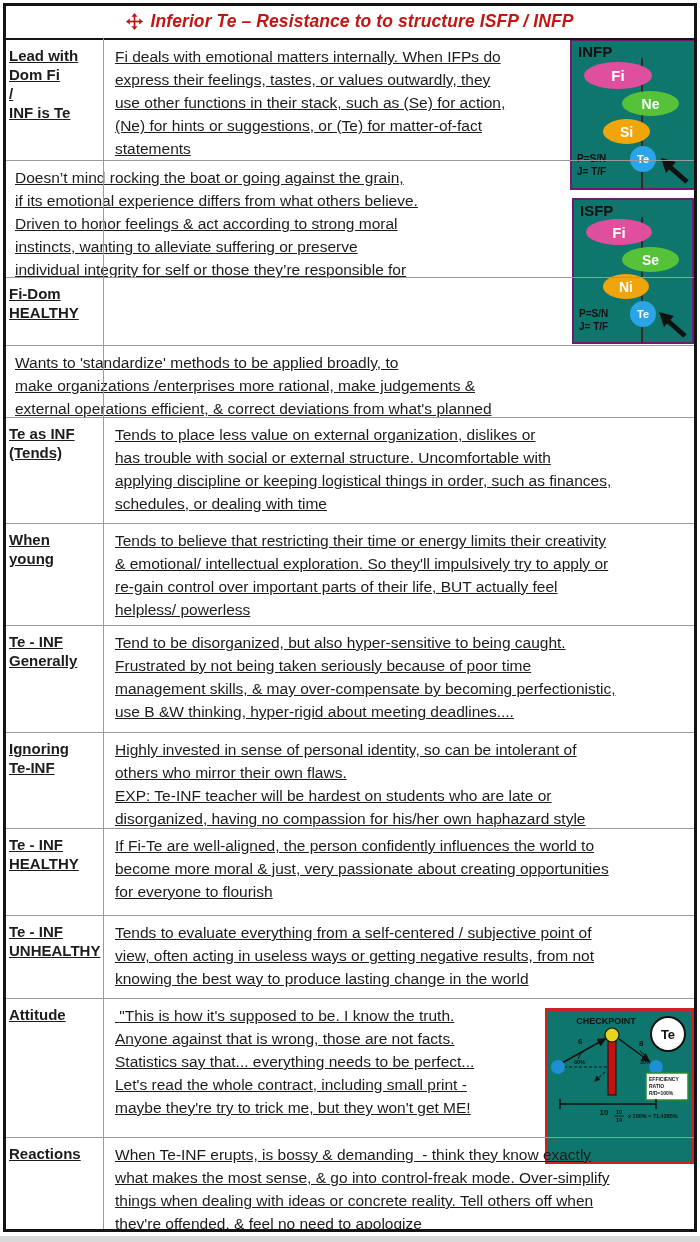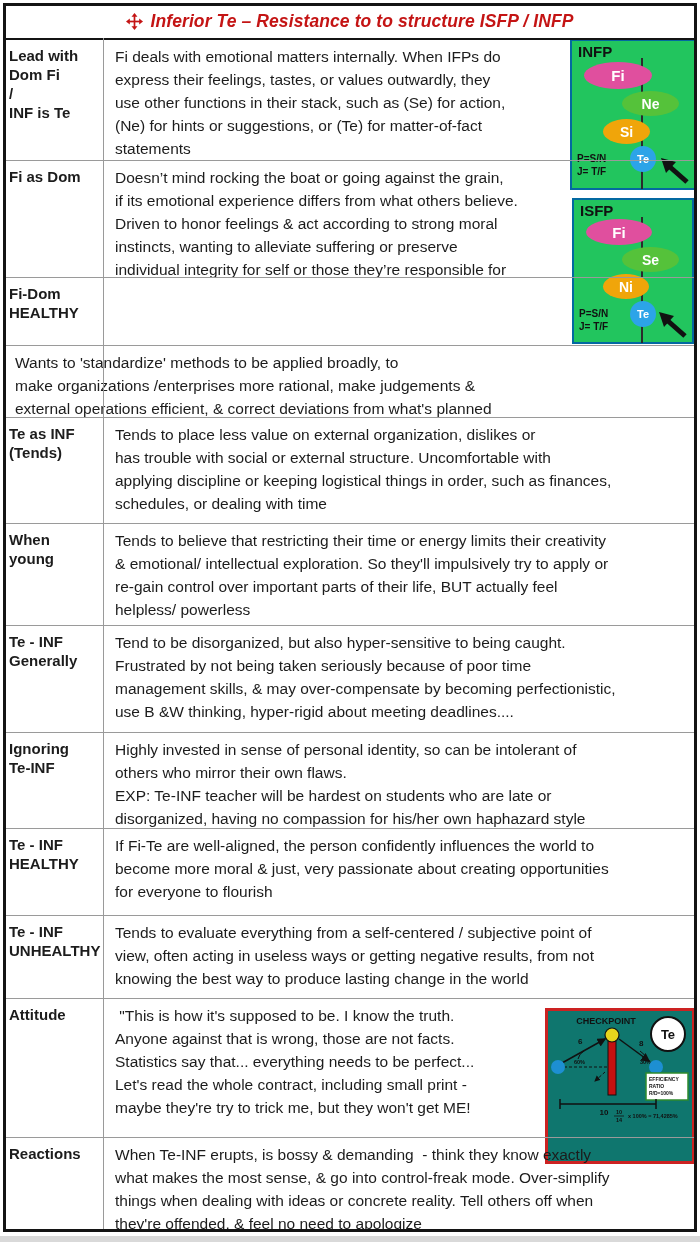--- a/index.html
+++ b/index.html
@@ -9,30 +9,30 @@
   .table-frame{position:absolute;left:3px;top:3px;width:694px;height:1229px;
     border:3px solid #141414;box-sizing:border-box;pointer-events:none;}
 
   .title-row{position:absolute;left:3px;top:5px;width:694px;height:33px;
     display:flex;align-items:center;justify-content:center;gap:7px;
     color:#c41414;font-weight:bold;font-size:17.5px;letter-spacing:.1px;font-style:italic;}
 
   .v-divider{position:absolute;left:103px;top:38px;width:1px;height:1194px;background:#9a9a9a;}
 
   .row{position:absolute;left:3px;width:694px;box-sizing:border-box;display:flex;
-    border-top:1px solid #9a9a9a;overflow:hidden;background:transparent;}
+    border-top:1px solid #9a9a9a;overflow:hidden;background:transparent;text-decoration:underline;}
   .row .label{width:100px;box-sizing:border-box;padding:6px 4px 0 6px;
     font-weight:bold;font-size:15px;line-height:19px;white-space:pre-wrap;}
   .row .body{flex:1;box-sizing:border-box;padding:5px 6px 0 12px;
     font-size:15.5px;line-height:23px;white-space:pre-wrap;}
   .pad-img{padding-right:132px !important;}
   .pad-cp{padding-right:158px !important;}
 
   
-  .fn-box{position:absolute;background:#22c55e;border:2px solid #0369a1;box-sizing:border-box;}
+  .fn-box{position:absolute;background:#0f766e;border:2px solid #701a75;box-sizing:border-box;}
   .fn-title{position:absolute;left:6px;top:2px;font-weight:bold;font-size:15px;color:#111;}
   .fn-line{position:absolute;width:2px;background:#2b2b2b;}
   .fn-ellipse{position:absolute;border-radius:50%;color:#fff;font-weight:bold;
     display:flex;align-items:center;justify-content:center;}
   .fn-meta{position:absolute;left:5px;font-weight:bold;font-size:10px;color:#111;line-height:12px;}
   .fn-arrow{position:absolute;right:3px;bottom:3px;}
 
   
   .cp-box{position:absolute;left:545px;top:1008px;width:150px;height:156px;
     background:#0f766e;border:3px solid #cc2222;box-sizing:border-box;}
@@ -122,21 +122,20 @@
 Dom Fi
 /
 INF is Te</div>
     <div class="body pad-img">Fi deals with emotional matters internally. When IFPs do
 express their feelings, tastes, or values outwardly, they
 use other functions in their stack, such as (Se) for action,
 (Ne) for hints or suggestions, or (Te) for matter-of-fact
 statements</div>
   </div>
   <div class="row" style="top:160px;height:117px">
-    <div class="label">Fi as Dom</div>
     <div class="body pad-img">Doesn’t mind rocking the boat or going against the grain,
 if its emotional experience differs from what others believe.
 Driven to honor feelings &amp; act according to strong moral
 instincts, wanting to alleviate suffering or preserve
 individual integrity for self or those they’re responsible for</div>
   </div>
   <div class="row" style="top:277px;height:68px">
     <div class="label">Fi-Dom
 HEALTHY</div>
   </div>

